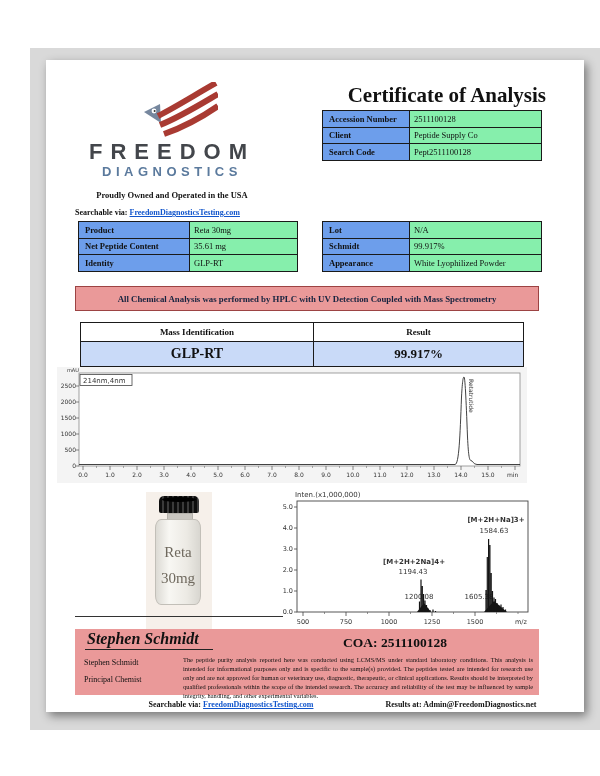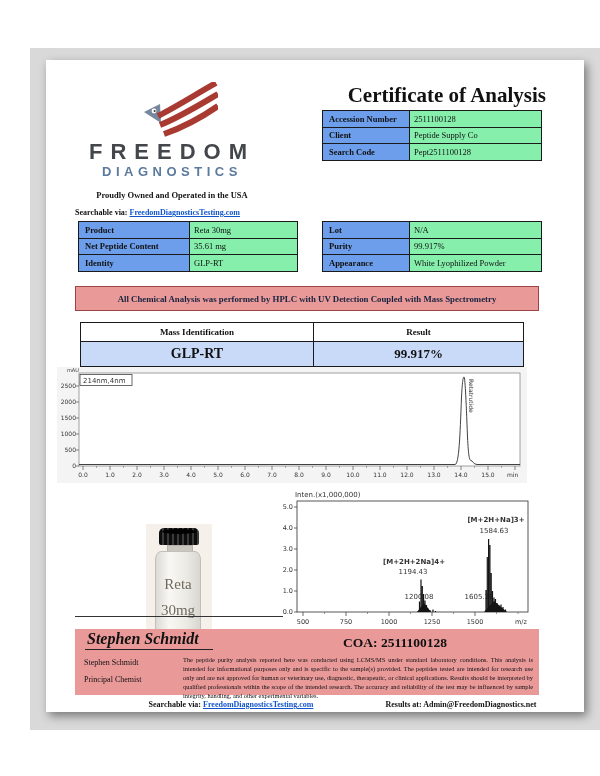--- a/index.html
+++ b/index.html
@@ -30,21 +30,21 @@
   
   .mtbl{border-collapse:collapse;table-layout:fixed;text-align:center;}
   .mtbl td{border:1px solid #1a1a1a;overflow:hidden;}
   .mtbl .mh{height:16px;font-weight:bold;font-size:9px;background:#fff;}
   .mtbl .mv{height:22px;font-weight:bold;background:#c9daf8;}
   .big1{font-size:14px;} .big2{font-size:13px;}
   
   svg text{font-family:"DejaVu Sans",sans-serif;fill:#333;}
   .chrom{background:#f4f4f4;}
   
-  .photo{left:100px;top:432px;width:66px;height:142px;background:#f6f0ea;margin-top:32px;}
+  .photo{left:100px;top:432px;width:66px;height:142px;background:#f6f0ea;}
   .cap{position:absolute;left:13px;top:4px;width:40px;height:17px;border-radius:5px 5px 2px 2px;
        background:repeating-linear-gradient(90deg,#0d0d0d 0 3px,#3a3a3a 3px 5px);}
   .cap:before{content:"";position:absolute;left:3px;top:1px;width:34px;height:5px;border-radius:50%;background:#000;}
   .neck{position:absolute;left:21px;top:21px;width:24px;height:7px;background:#c9c6c0;border:1px solid #b5b2ac;}
   .vbody{position:absolute;left:9px;top:27px;width:46px;height:86px;border:1px solid #c2bfb8;border-radius:6px/9px;
          background:linear-gradient(90deg,#dcdad4,#f8f7f3 30%,#eceae4 70%,#d8d6d0);box-sizing:border-box;}
   .vlabel{margin-top:20px;text-align:center;font-size:15px;line-height:1.7;color:#6f695e;}
   
   .divider{left:29px;top:556px;width:208px;height:0;border-top:1.5px solid #333;}
   .sig{left:29px;top:569px;width:464px;height:66px;background:#ea9999;}
@@ -115,21 +115,21 @@
   </tbody>
       </table>
 
   <table class="tbl a" style="left:276px;top:161px;width:220px">
     <tbody>
           <tr>
             <td class="h" style="width:78px">Lot</td>
             <td class="v">N/A</td>
           </tr>
     <tr>
-            <td class="h">Purity</td>
+            <td class="h">Schmidt</td>
             <td class="v">99.917%</td>
           </tr>
     <tr>
             <td class="h">Appearance</td>
             <td class="v">White Lyophilized Powder</td>
           </tr>
   </tbody>
       </table>
 
   <div class="a banner" style="left:29px;top:226px">All Chemical Analysis was performed by HPLC with UV Detection Coupled with Mass Spectrometry</div>

